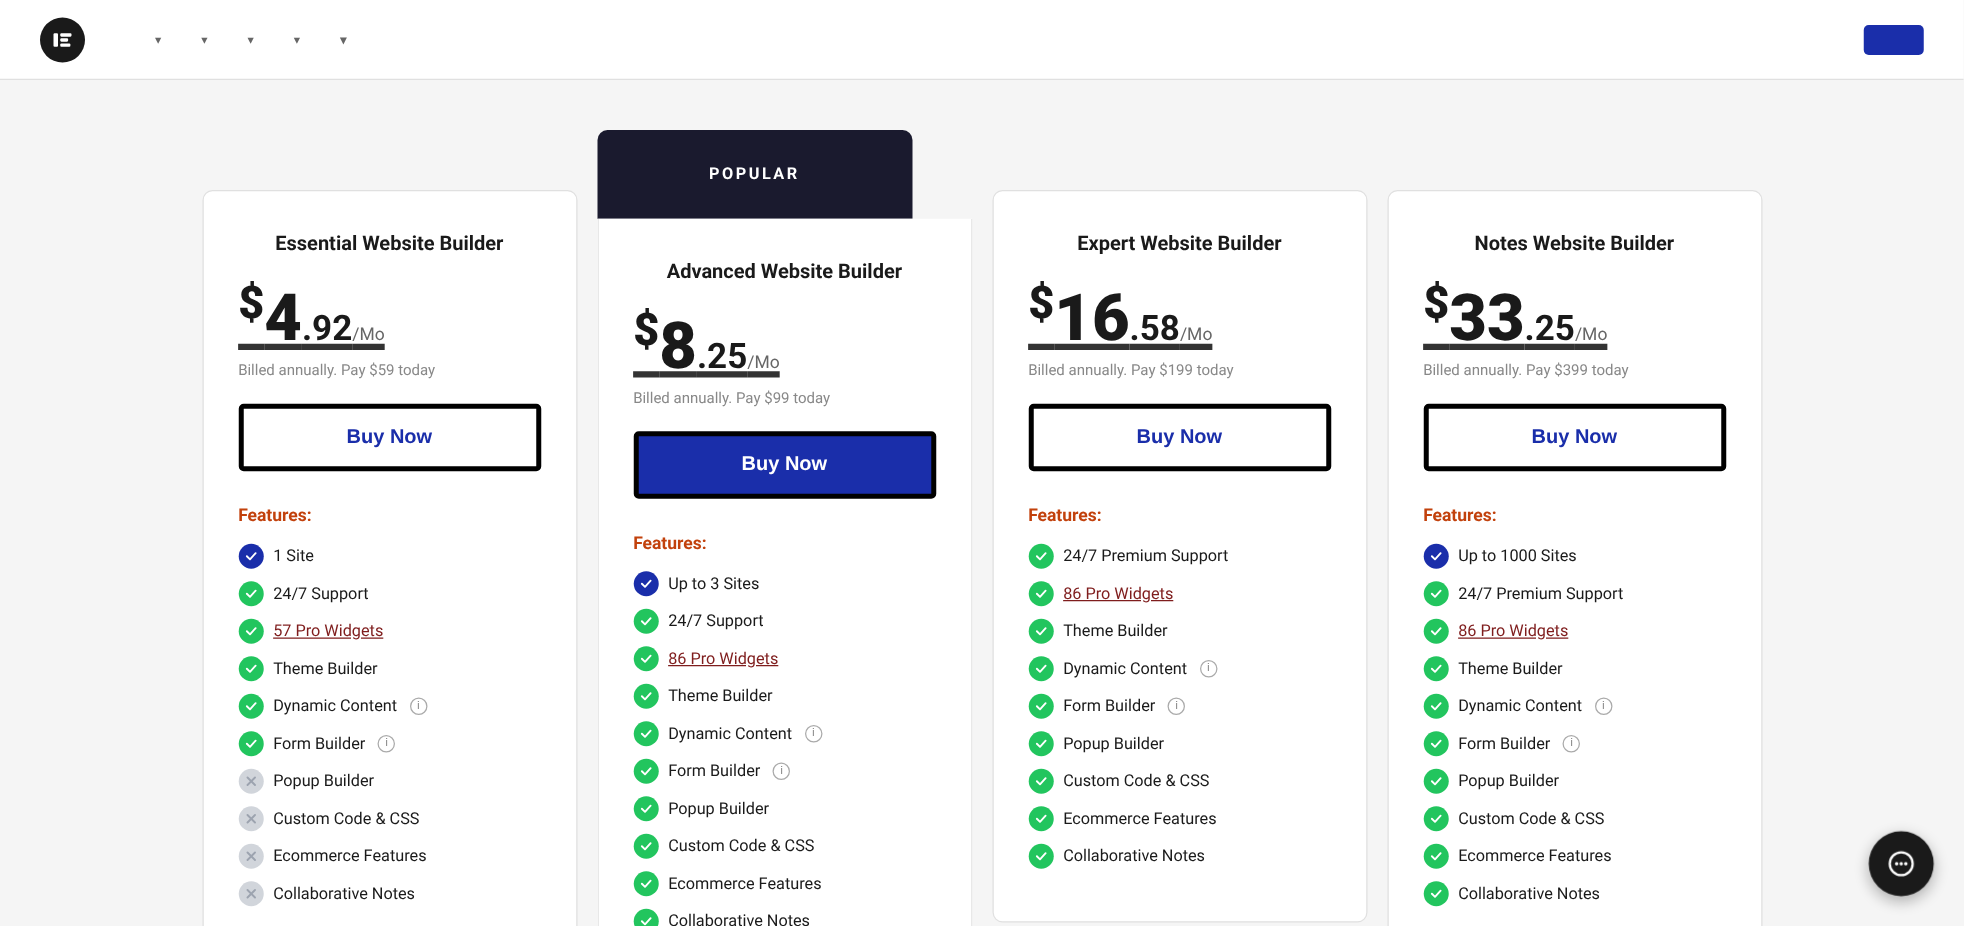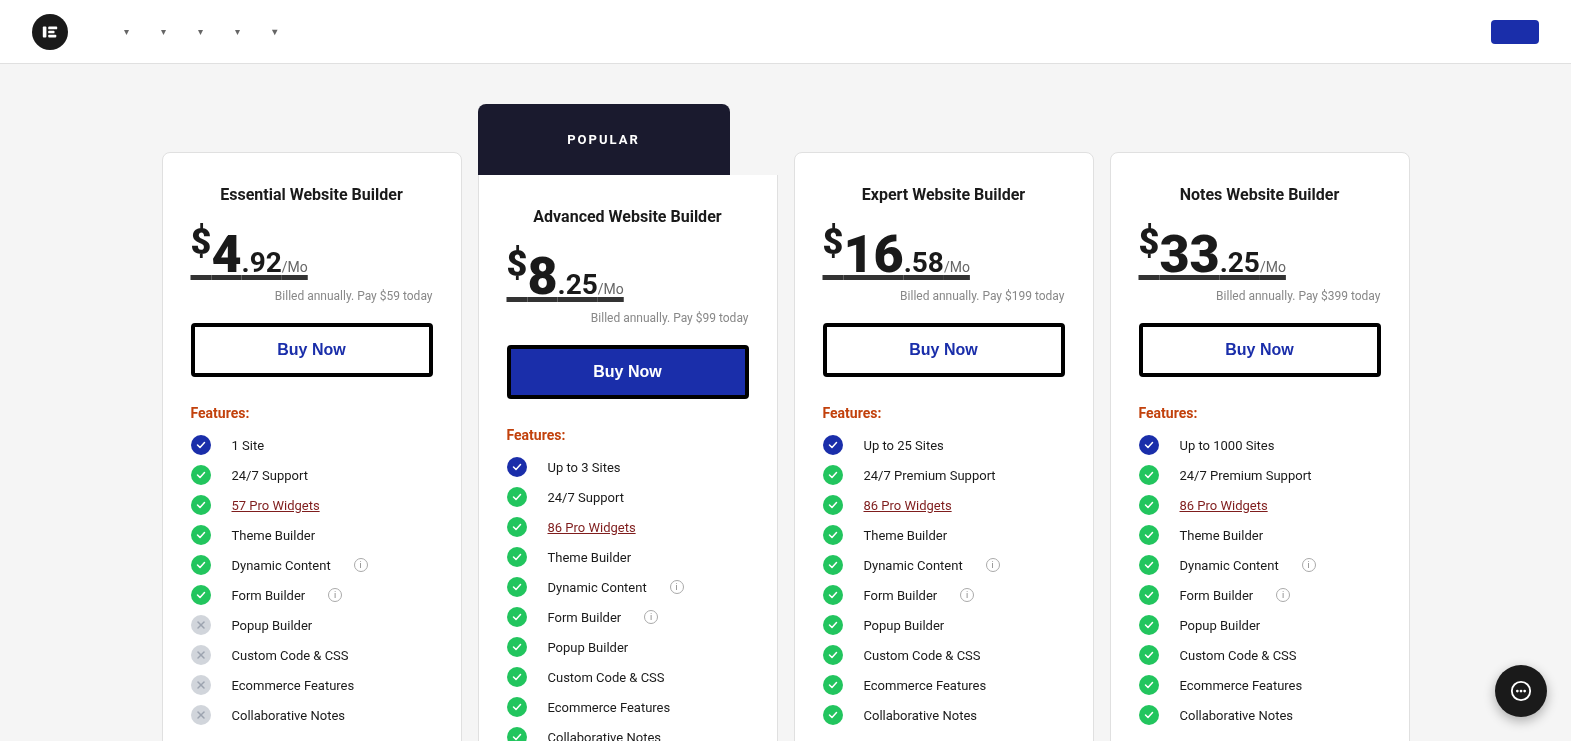--- a/index.html
+++ b/index.html
@@ -89,21 +89,21 @@
       font-weight: 700;
       text-align: center;
       color: #1a1a1a;
       margin-bottom: 20px;
     }
 
     .price-block { text-align: left; margin-bottom: 2px; text-decoration: underline; }
     .price-main { font-size: 52px; font-weight: 900; color: #1a1a1a; line-height: 1; }
     .price-dollar { font-size: 36px; font-weight: 900; vertical-align: super; }
     .price-mo { font-size: 14px; color: #666; font-weight: 400; }
-    .price-billed { font-size: 12px; color: #888; margin-top: 8px; margin-bottom: 20px; text-align: right; }
+    .price-billed { font-size: 12px; color: #888; margin-top: 8px; margin-bottom: 20px; text-align: left; }
 
     .buy-btn {
       width: 100%;
       padding: 14px;
       border: 4px solid #000000;
       background: #fff;
       color: #1a2eaa;
       font-size: 16px;
       font-weight: 700;
       border-radius: 4px;
@@ -113,21 +113,21 @@
     .buy-btn.filled {
       background: #1a2eaa;
       color: #fff;
     }
 
     .features-label { font-size: 14px; font-weight: 700; margin-bottom: 14px; color: #c2410c; }
 
     .feature-item {
       display: flex;
       align-items: center;
-      gap: 21px;
+      gap: 8px;
       font-size: 13px;
       color: #1a1a1a;
       margin-bottom: 10px;
     }
 
     .feature-icon {
       width: 20px; height: 20px;
       border-radius: 50%;
       display: flex; align-items: center; justify-content: center;
       flex-shrink: 0;
@@ -364,27 +364,20 @@
               <svg width="10" height="10" viewBox="0 0 10 10">
                 <polyline points="1.5,5 4,7.5 8.5,2.5" stroke="white" stroke-width="1.5" fill="none" stroke-linecap="round" stroke-linejoin="round"></polyline>
               </svg>
             </div>
             <span>Collaborative Notes</span>
           </div></div>
       </div>
       <div class="card"><div class="card-title">Expert Website Builder</div><div class="price-block">
           <div class="price-main"><span class="price-dollar">$</span>16<span style="font-size:28px;font-weight:700">.58</span><span class="price-mo">/Mo</span></div>
         </div><div class="price-billed">Billed annually. Pay $199 today</div><button class="buy-btn">Buy Now</button><div class="features-label">Features:</div><div class="feature-item">
-          <div class="feature-icon icon-check-navy">
-            <svg width="10" height="10" viewBox="0 0 10 10">
-              <polyline points="1.5,5 4,7.5 8.5,2.5" stroke="white" stroke-width="1.5" fill="none" stroke-linecap="round" stroke-linejoin="round"></polyline>
-            </svg>
-          </div>
-          <span>Up to 25 Sites</span>
-        </div><div class="feature-item">
           <div class="feature-icon icon-check-green">
             <svg width="10" height="10" viewBox="0 0 10 10">
               <polyline points="1.5,5 4,7.5 8.5,2.5" stroke="white" stroke-width="1.5" fill="none" stroke-linecap="round" stroke-linejoin="round"></polyline>
             </svg>
           </div>
           <span>24/7 Premium Support</span>
         </div><div class="feature-item">
           <div class="feature-icon icon-check-green">
             <svg width="10" height="10" viewBox="0 0 10 10">
               <polyline points="1.5,5 4,7.5 8.5,2.5" stroke="white" stroke-width="1.5" fill="none" stroke-linecap="round" stroke-linejoin="round"></polyline>

